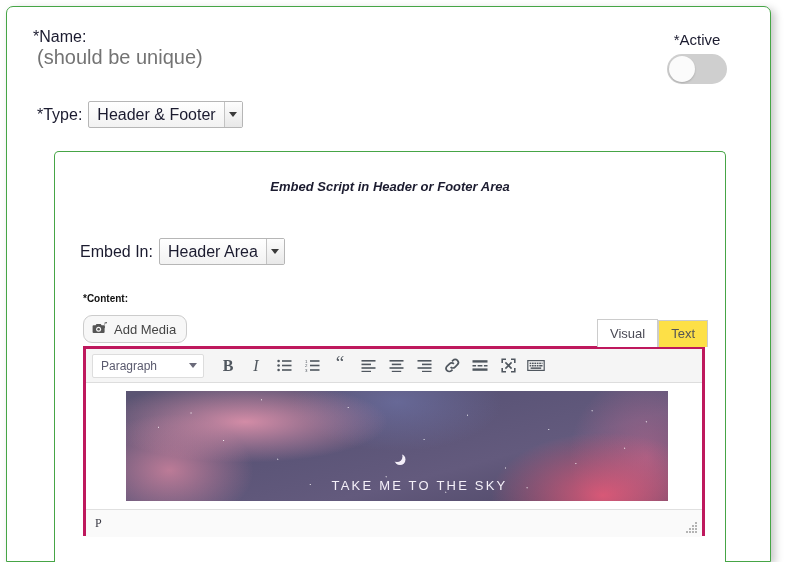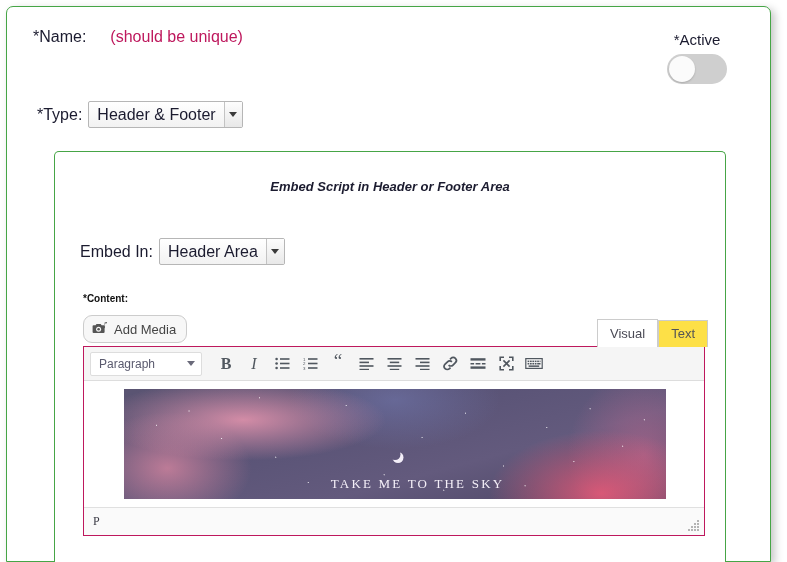--- a/index.html
+++ b/index.html
@@ -19,43 +19,43 @@
     background: #ffffff;
     border: 1px solid #46a546;
     border-radius: 7px 7px 0 0;
     box-shadow: 4px 3px 9px rgba(0,0,0,0.22);
   }
 
   
   #name-row {
     position: absolute;
     left: 26px; top: 21px;
-    display: flex; align-items: flex-start;
+    display: flex; align-items: flex-start; flex-direction: column;
   }
   .fieldlabel {
     font-size: 16px;
     color: #1b1b2f;
     white-space: nowrap;
   }
   #name-input {
     margin-left: 6px;
     width: 186px; height: 30px;
     padding: 2px 6px;
     font-size: 16px;
     font-family: "Liberation Sans", sans-serif;
     color: #222;
     border: 1px solid #c8c8c8;
     background: #fff;
     border-radius: 2px;
     outline: none;
   }
   #name-hint {
-    margin-left: 24px;
-    font-size: 16px;
-    color: #be185d;
+    margin-left: 4px;
+    font-size: 20px;
+    color: #737373;
     white-space: nowrap;
   }
 
   
   #active-block {
     position: absolute;
     left: 645px; top: 24px;
     width: 90px;
     text-align: center;
   }
@@ -209,21 +209,21 @@
     color: #4a4a55;
     height: 28px;
     line-height: 27px;
   }
 
   
   #editor-box {
     position: absolute;
     left: 28px; top: 194px;
     width: 622px; height: 190px;
-    border: 1px solid #be185d;
+    border: 3px solid #be185d;
     background: #fff;
   }
   #editor-toolbar {
     height: 34px;
     background: #f5f5f5;
     border-bottom: 1px solid #ddd;
     display: flex;
     align-items: center;
     padding: 0 6px;
   }
@@ -312,21 +312,21 @@
     transform: translateX(-50%);
     width: 11px; height: 11px;
     border-radius: 50%;
     box-shadow: 3px 3px 0 0 #f3eef8;
     background: transparent;
   }
   #sky-caption {
     position: absolute;
     left: 0; right: 0; top: 87px;
     text-align: center;
-    font-family: Liberation Serif, serif;
+    font-family: Liberation Sans, sans-serif;
     font-size: 13px;
     letter-spacing: 2.2px;
     color: #f4eff8;
     padding-left: 45px;
   }
 
   
   #editor-status {
     position: relative;
     height: 28px;

